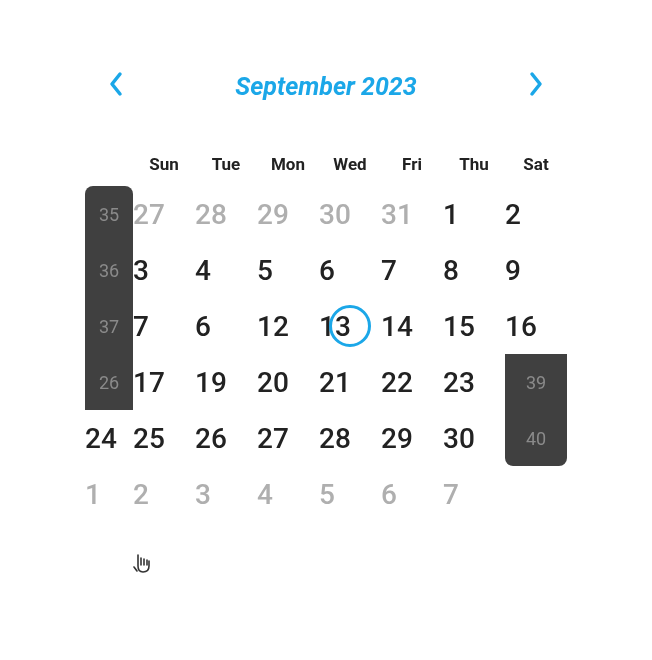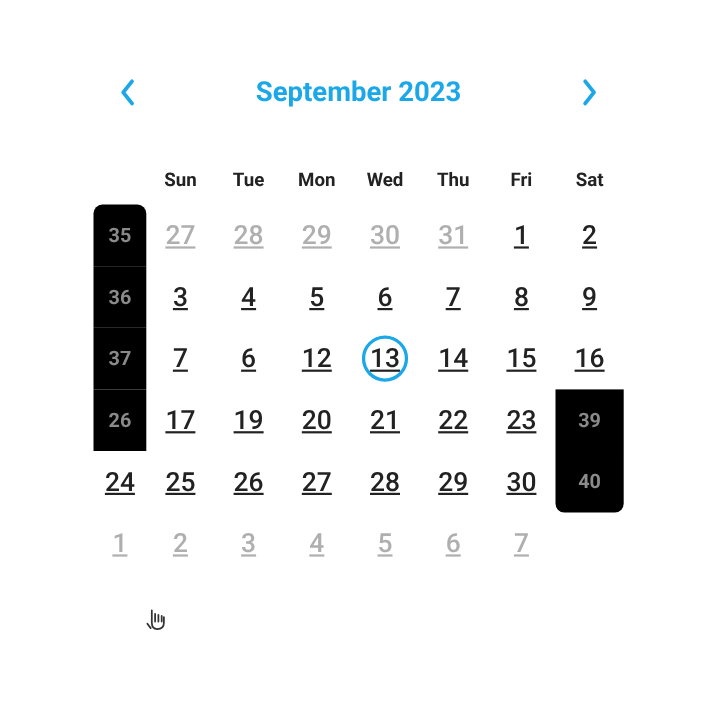--- a/index.html
+++ b/index.html
@@ -12,23 +12,24 @@
       background: #fff;
       width: 652px;
       height: 660px;
       position: relative;
     }
     .calendar {
       padding: 70px 80px 0 80px;
     }
     .header {
       display: flex;
-      align-items: flex-start;
+      align-items: center;
       justify-content: space-between;
       padding: 0 20px 40px 20px;
+      font-style: italic;
     }
     .nav-arrow {
       width: 32px;
       height: 32px;
       display: flex;
       align-items: center;
       justify-content: center;
       cursor: pointer;
       color: #1ba7e8;
     }
@@ -56,50 +57,49 @@
       font-weight: 700;
       font-size: 17px;
       color: #222;
       text-align: center;
       height: 44px;
       display: flex;
       align-items: center;
       justify-content: center;
     }
     .week-num {
-      background: #000000;
+      background: #404040;
       color: #8a8a8a;
       font-size: 18px;
-      font-weight: 700;
+      font-weight: 400;
       text-align: right;
       height: 56px;
       display: flex;
       align-items: center;
       justify-content: center;
     }
     .week-num.first {
       border-top-left-radius: 8px;
       border-top-right-radius: 8px;
     }
     .week-num.last {
       border-bottom-left-radius: 8px;
       border-bottom-right-radius: 8px;
     }
     .day {
-      font-size: 24px;
+      font-size: 28px;
       color: #222;
       font-weight: 500;
       text-align: center;
       height: 56px;
       display: flex;
       align-items: center;
-      justify-content: center;
+      justify-content: flex-start;
       cursor: pointer;
       position: relative;
-      text-decoration: underline;
     }
     .day.other-month {
       color: #afafaf;
     }
     .day.today .circle {
       position: absolute;
       width: 42px;
       height: 42px;
       border: 3px solid #1ba7e8;
       border-radius: 50%;
@@ -140,22 +140,22 @@
     </div>
   </div>
 
   <div class="grid">
 
   <div></div>
       <div class="dow">Sun</div>
       <div class="dow">Tue</div>
       <div class="dow">Mon</div>
       <div class="dow">Wed</div>
+      <div class="dow">Fri</div>
       <div class="dow">Thu</div>
-      <div class="dow">Fri</div>
       <div class="dow">Sat</div>
       <div class="week-num first">35</div>
       <div class="day other-month">
         <span>27</span>
       </div>
       <div class="day other-month">
         <span>28</span>
       </div>
       <div class="day other-month">
         <span>29</span>

